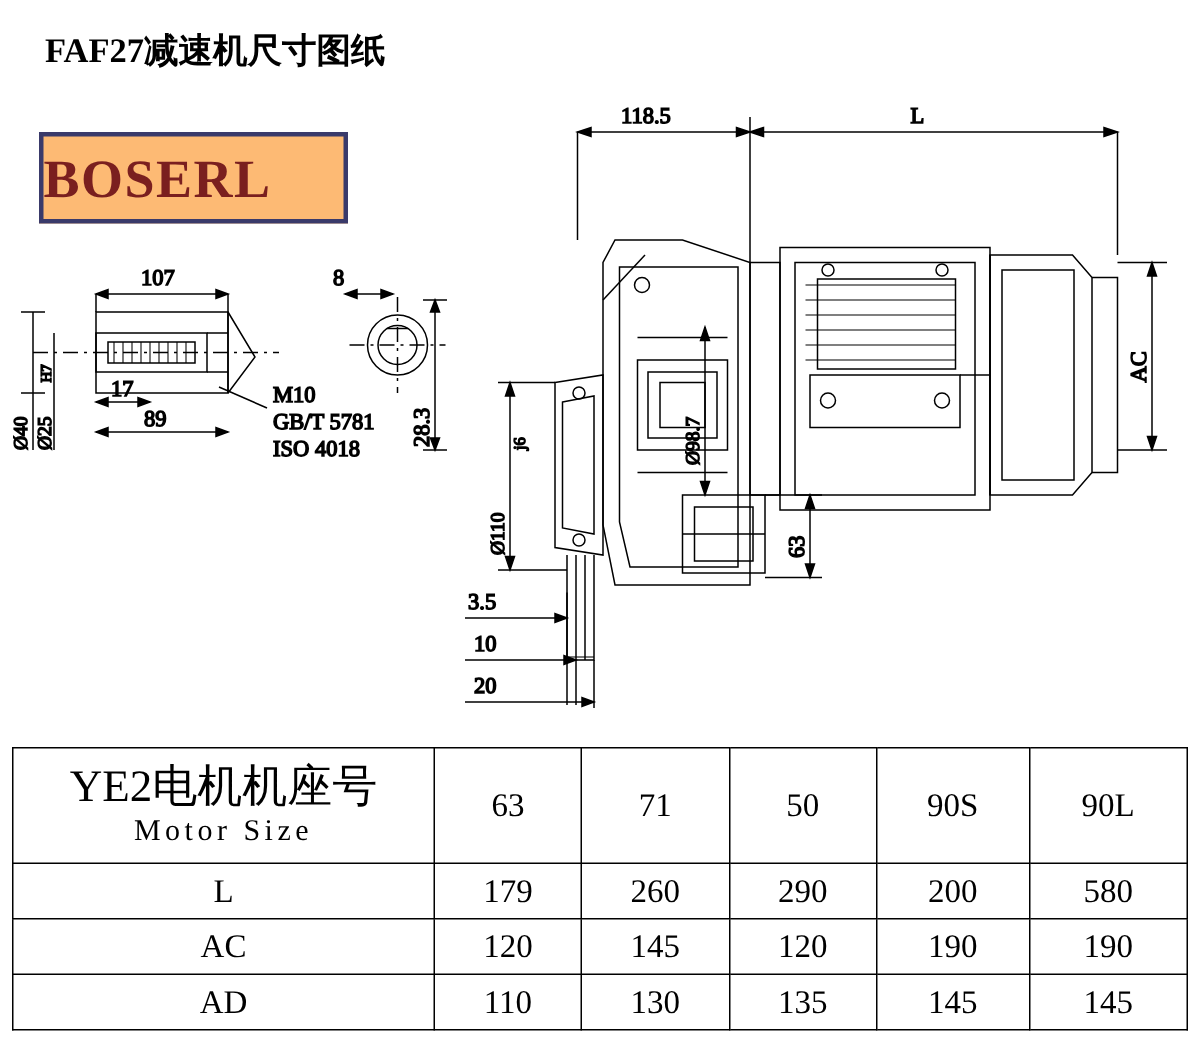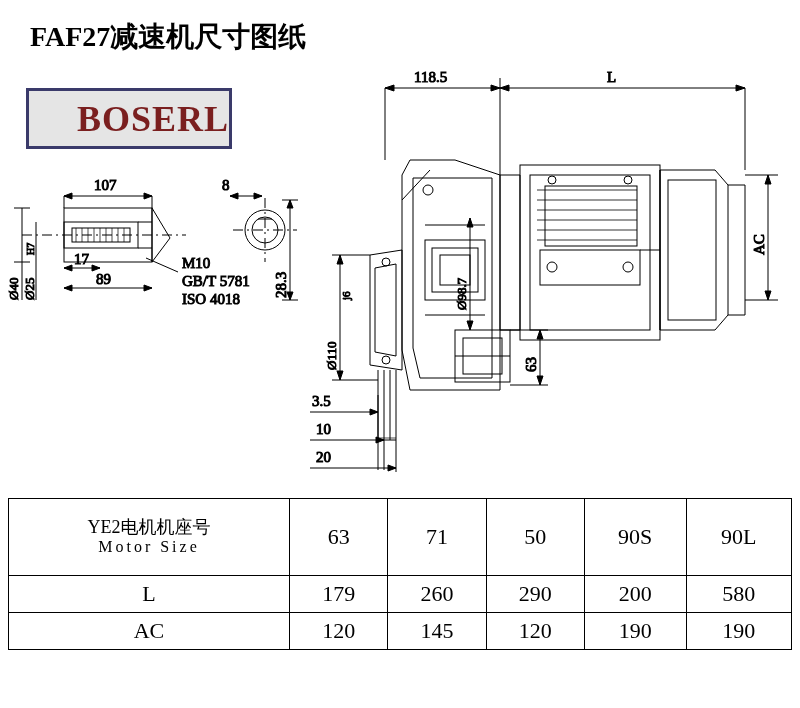--- a/index.html
+++ b/index.html
@@ -6,31 +6,31 @@
   body{
     width:800px;height:708px;
     background:#ffffff;
     font-family:"Liberation Serif", serif;
     color:#000;
     position:relative;
     overflow:hidden;
   }
   .title{
     position:absolute;left:30px;top:18px;
-    font-size:28px;font-weight:bold;
+    font-size:23px;font-weight:bold;
     font-family:"Liberation Serif", serif;
     letter-spacing:0px;
     white-space:nowrap;
   }
   .logo-box{
     position:absolute;left:26px;top:88px;
     width:200px;height:55px;
     border:3px solid #3a3a6a;
-    background:#e5e5e5;
-    display:flex;align-items:center;justify-content:flex-end;
+    background:#fdba74;
+    display:flex;align-items:center;justify-content:flex-start;
   }
   .logo-text{
     font-family:"Liberation Serif", serif;
     font-size:36px;font-weight:bold;
     color:#7a1f1f;
     letter-spacing:1px;
   }
   .drawing{
     position:absolute;left:0;top:0;
     width:800px;height:500px;
@@ -60,25 +60,25 @@
     height:36px;
     padding:0;
   }
   table.spec td.head-cell{
     width:280px;
     font-size:21px;
     line-height:1.15;
     padding:2px 0;
   }
   table.spec td.head-cell .l1{
-    font-size:18px;
+    font-size:30px;
     display:block;
   }
   table.spec td.head-cell .l2{
-    font-size:16px;
+    font-size:20px;
     display:block;
     letter-spacing:3px;
   }
   table.spec td.lbl{
     font-size:22px;
   }
   table.spec tr.hdr td{
     height:72px;
   }
 </style>
@@ -337,14 +337,22 @@
     <td>580</td>
   </tr>
   <tr>
     <td class="lbl">AC</td>
     <td>120</td>
     <td>145</td>
     <td>120</td>
     <td>190</td>
     <td>190</td>
   </tr>
+  <tr>
+    <td class="lbl">AD</td>
+    <td>110</td>
+    <td>130</td>
+    <td>135</td>
+    <td>145</td>
+    <td>145</td>
+  </tr>
 </tbody>
   </table>
 
 </body></html>

